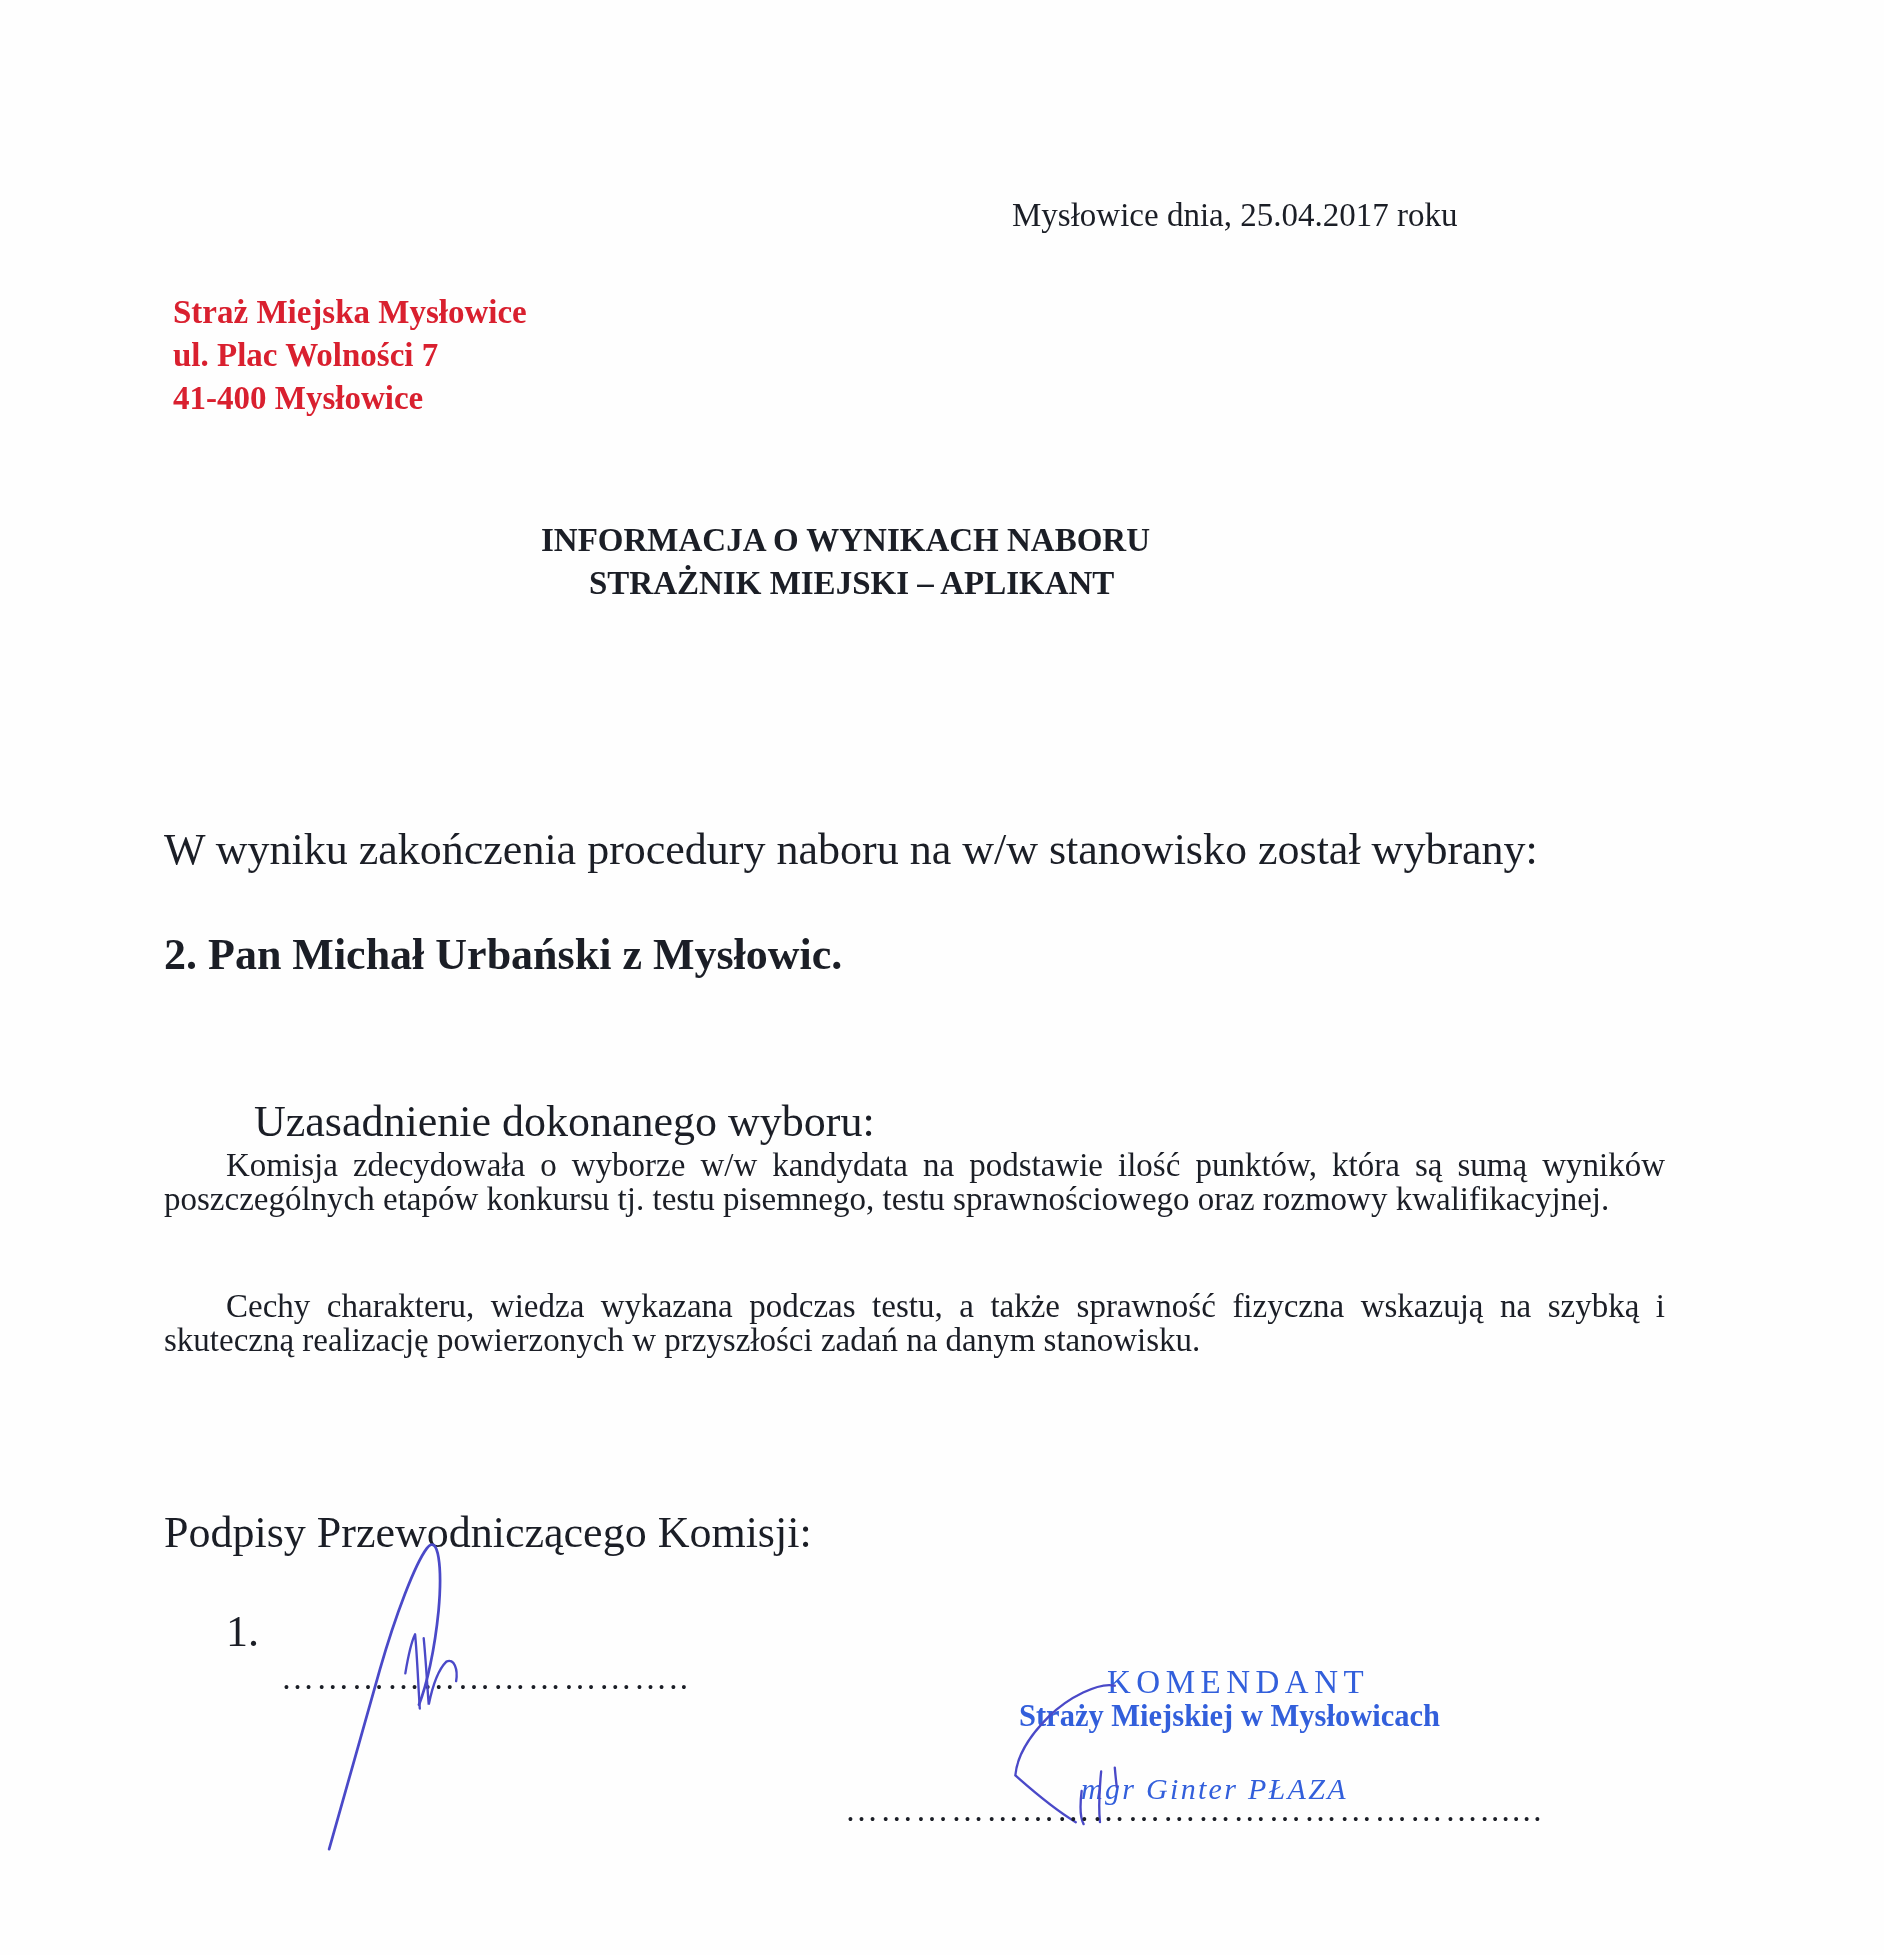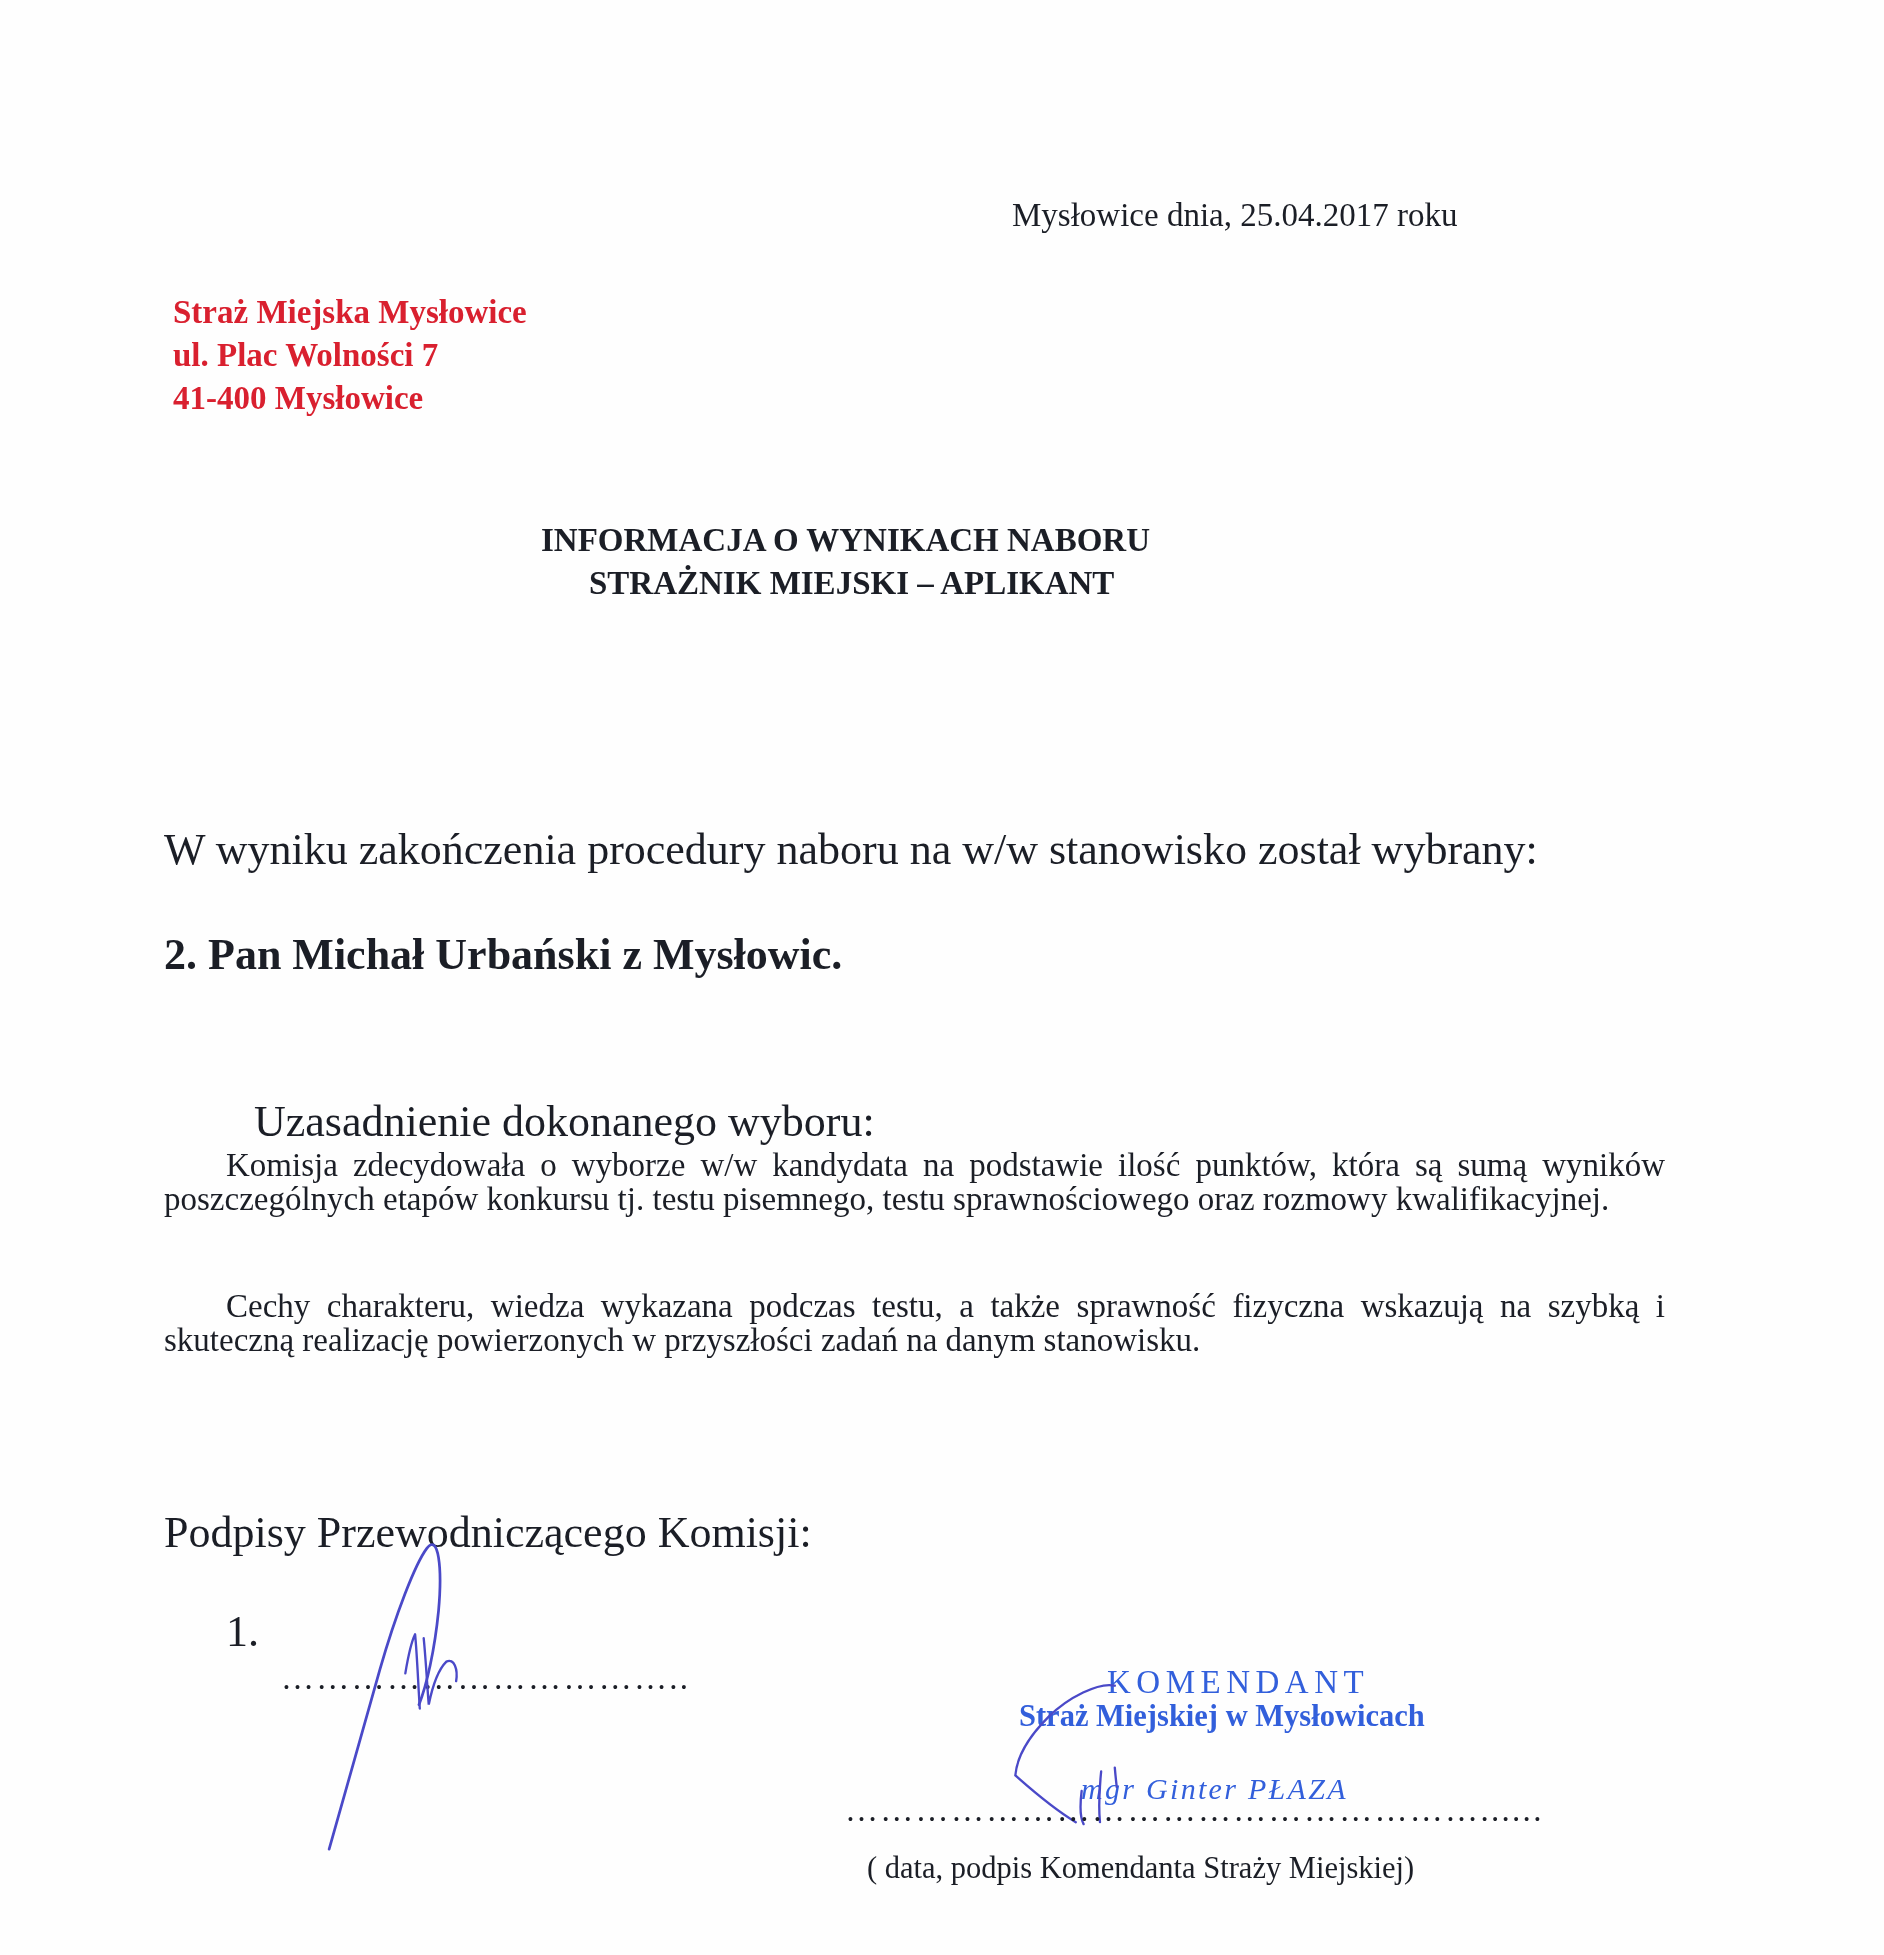--- a/index.html
+++ b/index.html
@@ -57,24 +57,23 @@
   <div class="abs para p2">Cechy charakteru, wiedza wykazana podczas testu, a także sprawność fizyczna wskazują na szybką i skuteczną realizację powierzonych w przyszłości zadań na danym stanowisku.</div>
   <div class="abs body-text num1">1.</div>
   <div class="abs dots1">……………………………..</div>
 
   <svg class="sig" style="left:321px; top:1521px;" width="196" height="336" viewBox="0 0 500 860">
     <path d="M20,840 C60,700 110,520 150,380 C190,240 240,110 270,70 C300,30 310,120 300,230 C290,330 270,420 250,470" fill="none" stroke="#4a49c8" stroke-width="7" stroke-linecap="round"></path>
     <path d="M215,390 C225,330 235,300 240,290 M240,290 C245,340 248,420 252,480 M262,300 C268,360 272,440 275,470 C285,420 300,380 320,360 C340,350 350,380 345,410" fill="none" stroke="#4a49c8" stroke-width="6" stroke-linecap="round"></path>
   </svg>
 
   <div class="abs stamp s1">KOMENDANT</div>
-  <div class="abs stamp s2">Straż Miejskiej w Mysłowicach</div>
+  <div class="abs stamp s2">Straży Miejskiej w Mysłowicach</div>
   <div class="abs stamp s3">mgr Ginter PŁAZA</div>
 
   <svg class="sig" style="left:1009px; top:1674px;" width="235" height="156" viewBox="0 0 600 400">
     <path d="M270,30 C230,20 150,60 100,110 C60,150 20,200 15,260 C60,300 120,350 170,380 M185,300 C180,340 182,370 190,385 M235,250 C230,300 228,340 232,380 M270,240 C272,265 274,280 275,290" fill="none" stroke="#4a49c8" stroke-width="6" stroke-linecap="round"></path>
   </svg>
 
   <div class="abs dots2">………………………………………………......</div>
-  <div class="abs caption">( data, podpis Komendanta Straży Miejskiej)</div>
 
 </div>
 
 
 </body></html>

